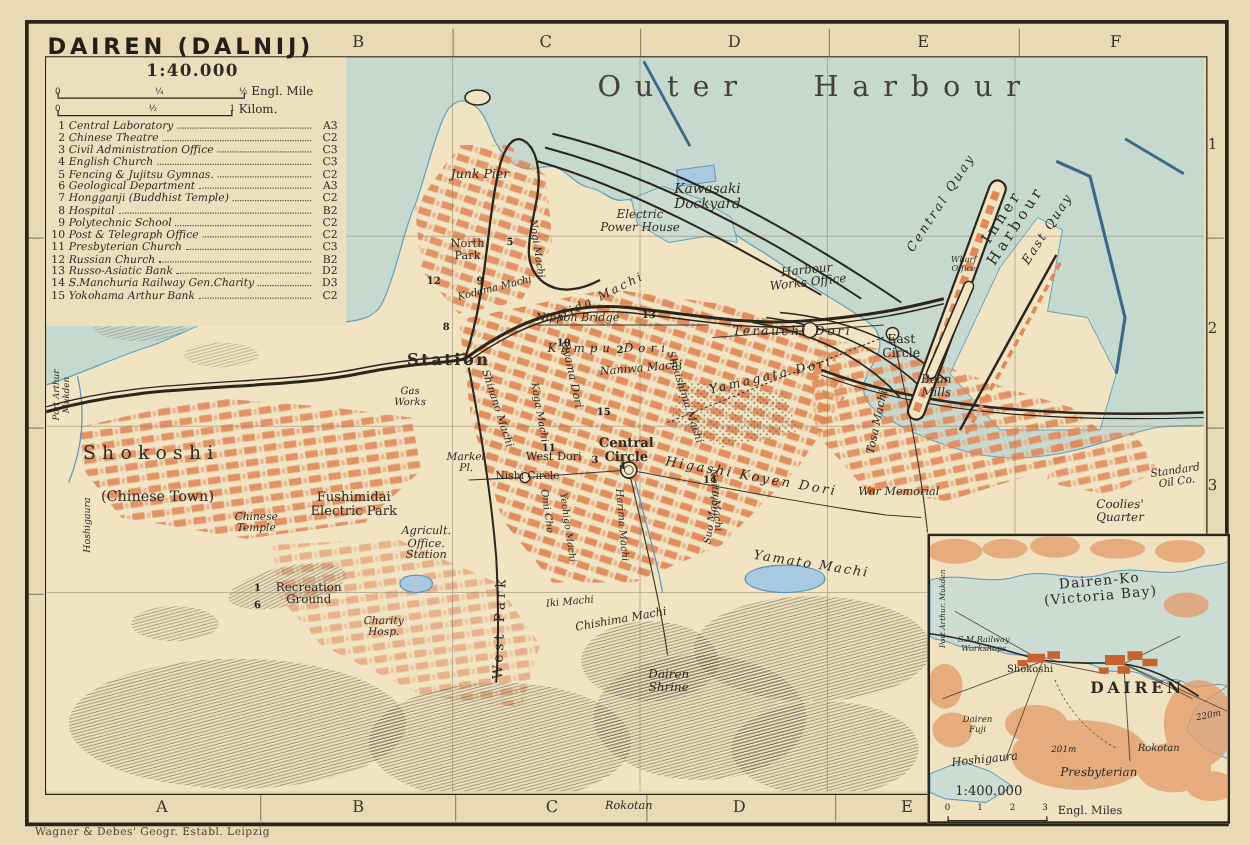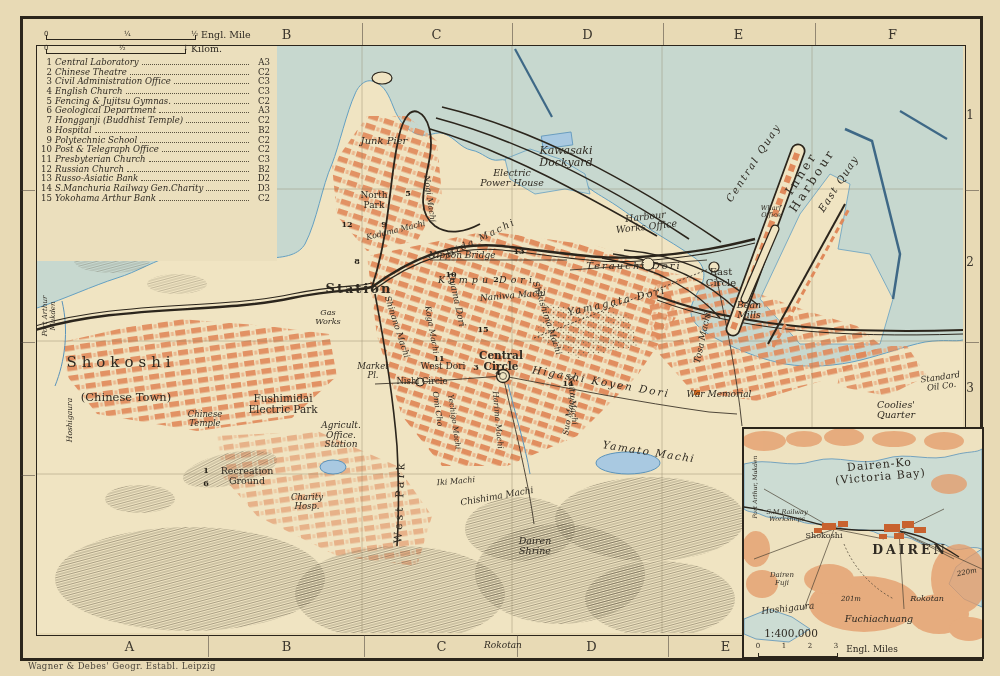--- a/index.html
+++ b/index.html
@@ -215,22 +215,25 @@
       <circle cx="466" cy="330" r="6.5" fill="#f0e4c2" stroke="#2b251c" stroke-width="1.3"></circle>
       <circle cx="466" cy="330" r="3.5" fill="none" stroke="#2b251c" stroke-width="0.7"></circle>
       <circle cx="677" cy="221" r="5" fill="#f0e4c2" stroke="#2b251c" stroke-width="1.2"></circle>
       <circle cx="611" cy="218" r="6" fill="#f0e4c2" stroke="#2b251c" stroke-width="1"></circle>
       <circle cx="383" cy="336" r="4" fill="#f0e4c2" stroke="#2b251c" stroke-width="1"></circle>
     </g>
 
     <rect x="0" y="0" width="240" height="215" fill="#ebdfbd"></rect>
   </svg>
 
+  <div class="seatitle">Outer Harbour</div>
 
   <div class="legend">
+    <div class="leg-title">DAIREN (DALNIJ)</div>
+    <div class="leg-scale">1:40.000</div>
     <div class="sb">
       <div class="bar" style="width:150px">
         <span class="t t0">0</span>
         <span class="t t1">¼</span>
         <span class="t t2">½</span>
       </div>
       <span class="unit">Engl. Mile</span>
     </div>
     <div class="sb">
       <div class="bar" style="width:140px">
@@ -470,21 +473,21 @@
     <div class="ml i" style="left:11px;top:58px;font-size:6px;transform:translate(-50%,-50%) rotate(-90deg)">Port Arthur, Mukden</div>
     <div class="ml i" style="left:43px;top:87px;font-size:6.5px">S.M.Railway
 Workshops</div>
     <div class="ml" style="left:80px;top:107px;font-size:8px">Shokoshi</div>
     <div class="ml" style="left:166px;top:121px;font-size:12.5px;font-weight:600;letter-spacing:3px">DAIREN</div>
     <div class="ml i" style="left:38px;top:151px;font-size:7px">Dairen
 Fuji</div>
     <div class="ml i" style="left:44px;top:180px;font-size:9px;transform:translate(-50%,-50%) rotate(-6deg)">Hoshigaura</div>
     <div class="ml i" style="left:107px;top:171px;font-size:7px">201m</div>
     <div class="ml i" style="left:183px;top:170px;font-size:8px">Rokotan</div>
-    <div class="ml i" style="left:135px;top:190px;font-size:9.5px">Fuchiachuang</div>
+    <div class="ml i" style="left:135px;top:190px;font-size:9.5px">Presbyterian</div>
     <div class="ml i" style="left:223px;top:144px;font-size:7px;transform:translate(-50%,-50%) rotate(-12deg)">220m</div>
     <div class="ml" style="left:47px;top:205px;font-size:10.5px;font-weight:400">1:400.000</div>
     <div class="ibar"></div>
     <span class="itick" style="left:14px;top:221px">0</span>
     <span class="itick" style="left:40px;top:221px">1</span>
     <span class="itick" style="left:66px;top:221px">2</span>
     <span class="itick" style="left:92px;top:221px">3</span>
     <div class="ml" style="left:128px;top:221px;font-size:9px">Engl. Miles</div>
   </div>
 

